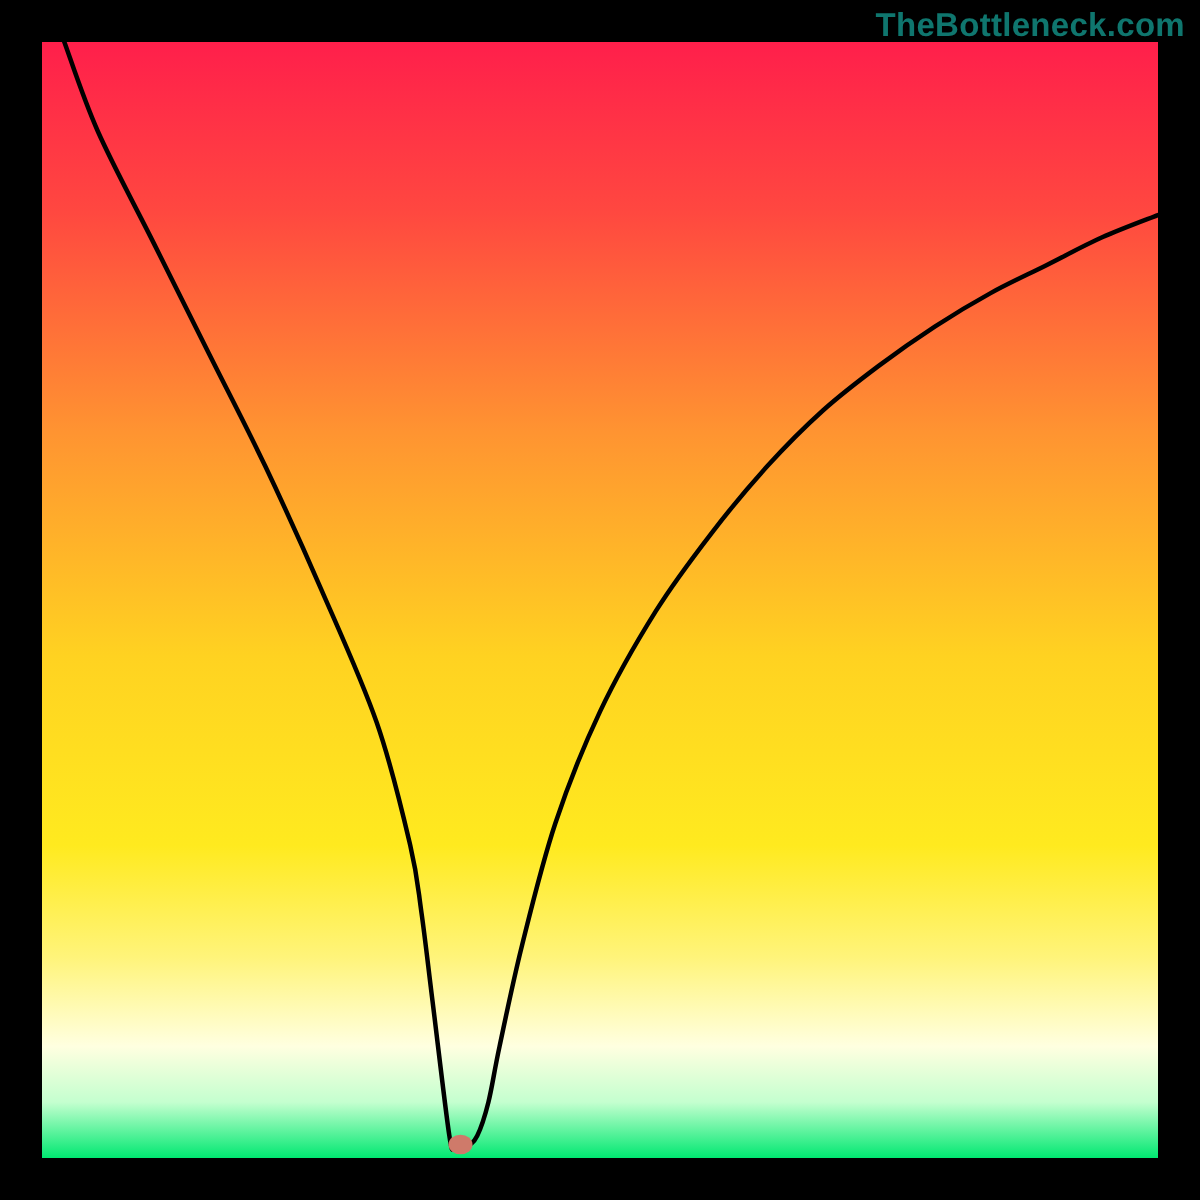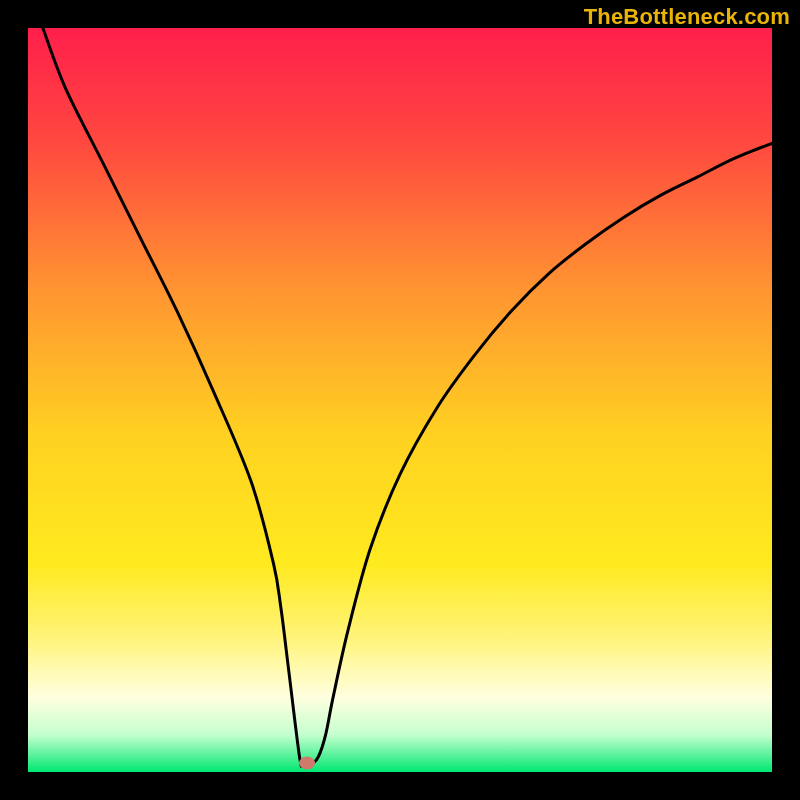--- a/index.html
+++ b/index.html
@@ -14,21 +14,21 @@
   .wrap {
     position: relative;
     width: 800px;
     height: 800px;
     background: #000;
   }
   .watermark {
     position: absolute;
     top: 4px;
     right: 10px;
-    color: #eab308;
+    color: #0f766e;
     font-size: 22px;
     font-weight: 600;
     letter-spacing: 0.2px;
     user-select: none;
     z-index: 5;
   }
   .plot-frame {
     position: absolute;
     top: 28px;
     left: 28px;

